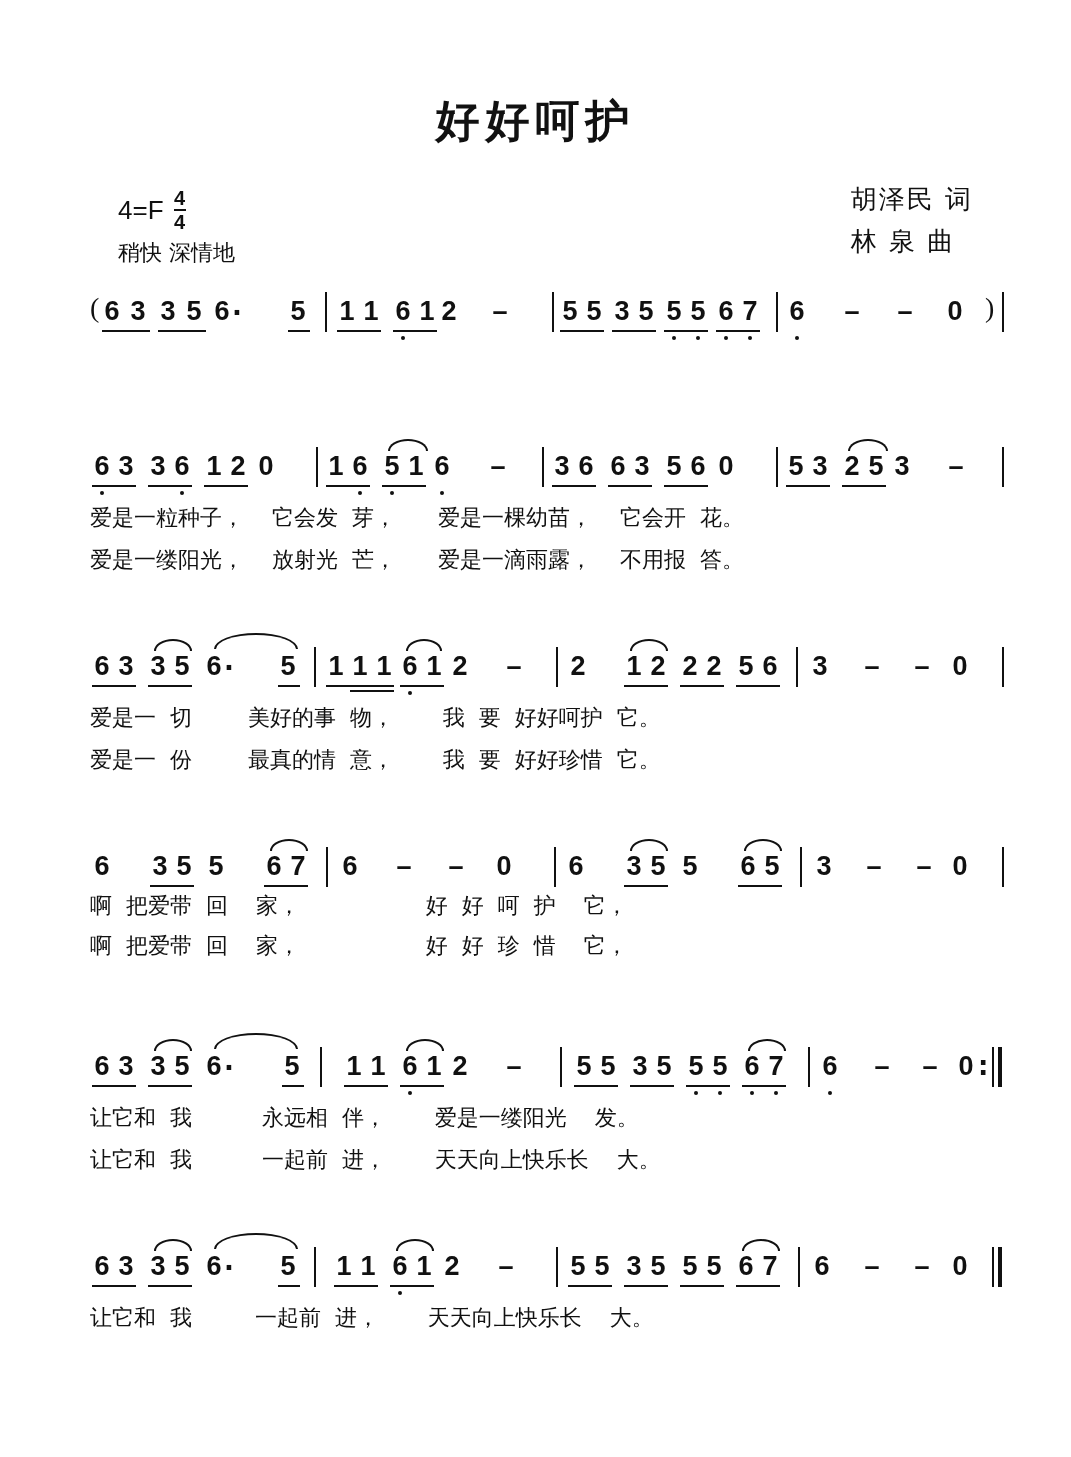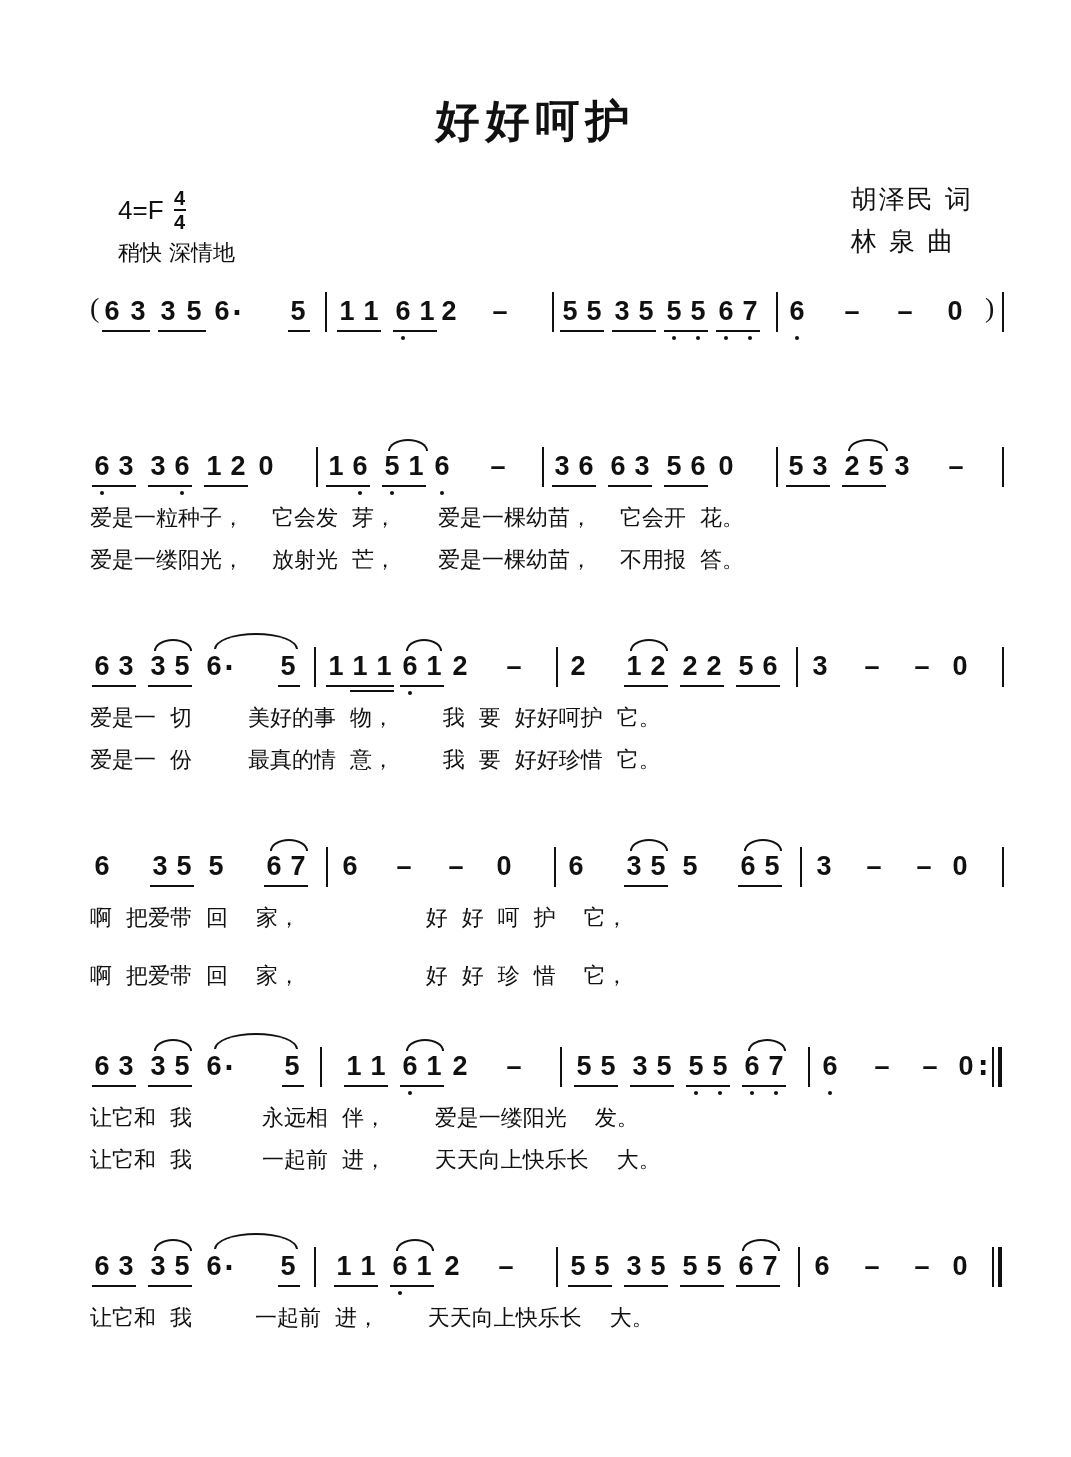--- a/index.html
+++ b/index.html
@@ -127,21 +127,21 @@
     <div class="ul" style="left:696px;width:44px"></div>
     <div class="slur" style="left:758px;top:-6px;width:36px"></div>
     <span class="note" style="left:752px">2</span>
     <span class="note" style="left:776px">5</span>
     <div class="ul" style="left:752px;width:44px"></div>
     <span class="note" style="left:802px">3</span>
     <span class="note" style="left:856px">–</span>
     <div class="barline" style="left:912px"></div>
   </div>
   <div class="lyric" style="top:58px">爱是一粒种子，    它会发  芽，      爱是一棵幼苗，    它会开  花。</div>
-  <div class="lyric" style="top:100px">爱是一缕阳光，    放射光  芒，      爱是一棵幼苗，    不用报  答。</div>
+  <div class="lyric" style="top:100px">爱是一缕阳光，    放射光  芒，      爱是一滴雨露，    不用报  答。</div>
 </div>
 
 <div class="row" style="top:645px;">
   <div class="notes">
     <span class="note" style="left:2px">6</span>
     <span class="note" style="left:26px">3</span>
     <div class="ul" style="left:2px;width:44px"></div>
     <div class="slur" style="left:64px;top:-6px;width:34px"></div>
     <span class="note" style="left:58px">3</span>
     <span class="note" style="left:82px">5</span>
@@ -213,22 +213,22 @@
     <span class="note" style="left:648px">6</span>
     <span class="note" style="left:672px">5</span>
     <div class="ul" style="left:648px;width:44px"></div>
     <div class="barline" style="left:710px"></div>
     <span class="note" style="left:724px">3</span>
     <span class="note" style="left:774px">–</span>
     <span class="note" style="left:824px">–</span>
     <span class="note" style="left:860px">0</span>
     <div class="barline" style="left:912px"></div>
   </div>
-  <div class="lyric" style="top:58px">啊  把爱带  回    家，                  好  好  呵  护    它，</div>
-  <div class="lyric" style="top:116px">啊  把爱带  回    家，                  好  好  珍  惜    它，</div>
+  <div class="lyric" style="top:46px">啊  把爱带  回    家，                  好  好  呵  护    它，</div>
+  <div class="lyric" style="top:86px">啊  把爱带  回    家，                  好  好  珍  惜    它，</div>
 </div>
 
 <div class="row" style="top:1045px;">
   <div class="notes">
     <span class="note" style="left:2px">6</span>
     <span class="note" style="left:26px">3</span>
     <div class="ul" style="left:2px;width:44px"></div>
     <div class="slur" style="left:64px;top:-6px;width:34px"></div>
     <span class="note" style="left:58px">3</span>
     <span class="note" style="left:82px">5</span>

